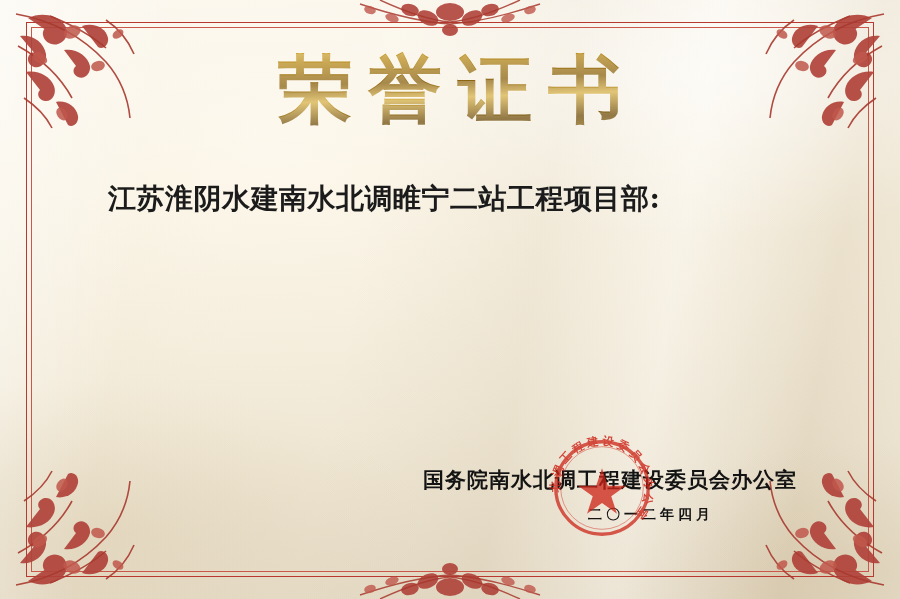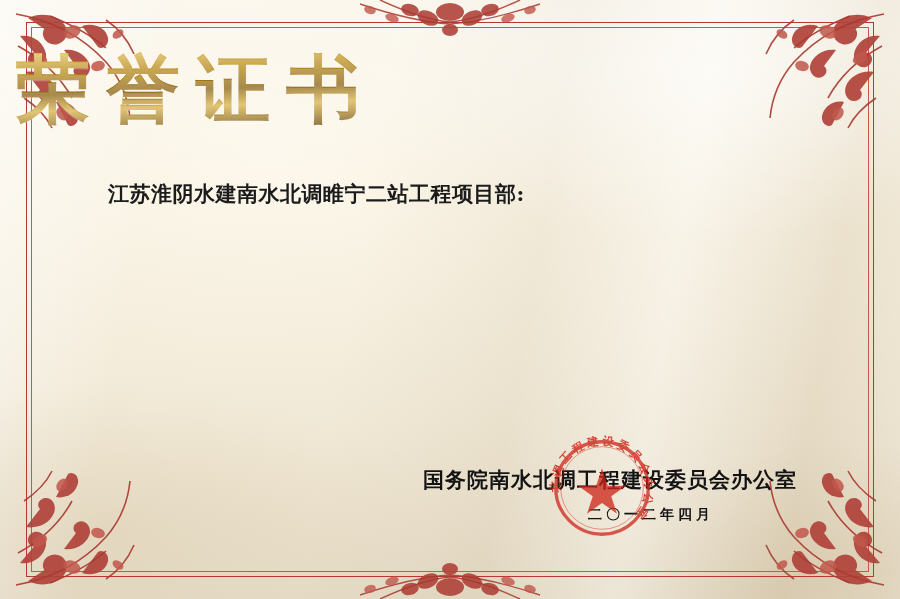--- a/index.html
+++ b/index.html
@@ -87,41 +87,42 @@
     pointer-events: none;
   }
   .top-center svg, .bottom-center svg { display:block; width:100%; height:100%; }
 
   
   .title {
     position: absolute;
     left: 0;
     right: 0;
     top: 52px;
+    text-align: center;
     font-family: "DejaVu Serif", serif;
     font-size: 74px;
     font-weight: bold;
     letter-spacing: 16px;
     text-indent: 16px;
     line-height: 1;
     background: linear-gradient(178deg, #e8c860 0%, #b98c1c 20%, #8a6210 42%, #d8b249 58%, #6e4c09 80%, #9c7316 100%);
     -webkit-background-clip: text;
     background-clip: text;
     color: transparent;
     -webkit-text-fill-color: transparent;
     text-shadow: 0 1px 0 rgba(255,255,255,0.25);
   }
 
   
   .salutation {
     position: absolute;
     left: 108px;
     top: 180px;
     font-family: "DejaVu Serif", serif;
-    font-size: 21px;
+    font-size: 28px;
     font-weight: bold;
     color: #1b1b1b;
     letter-spacing: 0.5px;
   }
   .body-text {
     position: absolute;
     left: 128px;
     right: 112px;
     top: 258px;
     font-family: "DejaVu Serif", serif;

